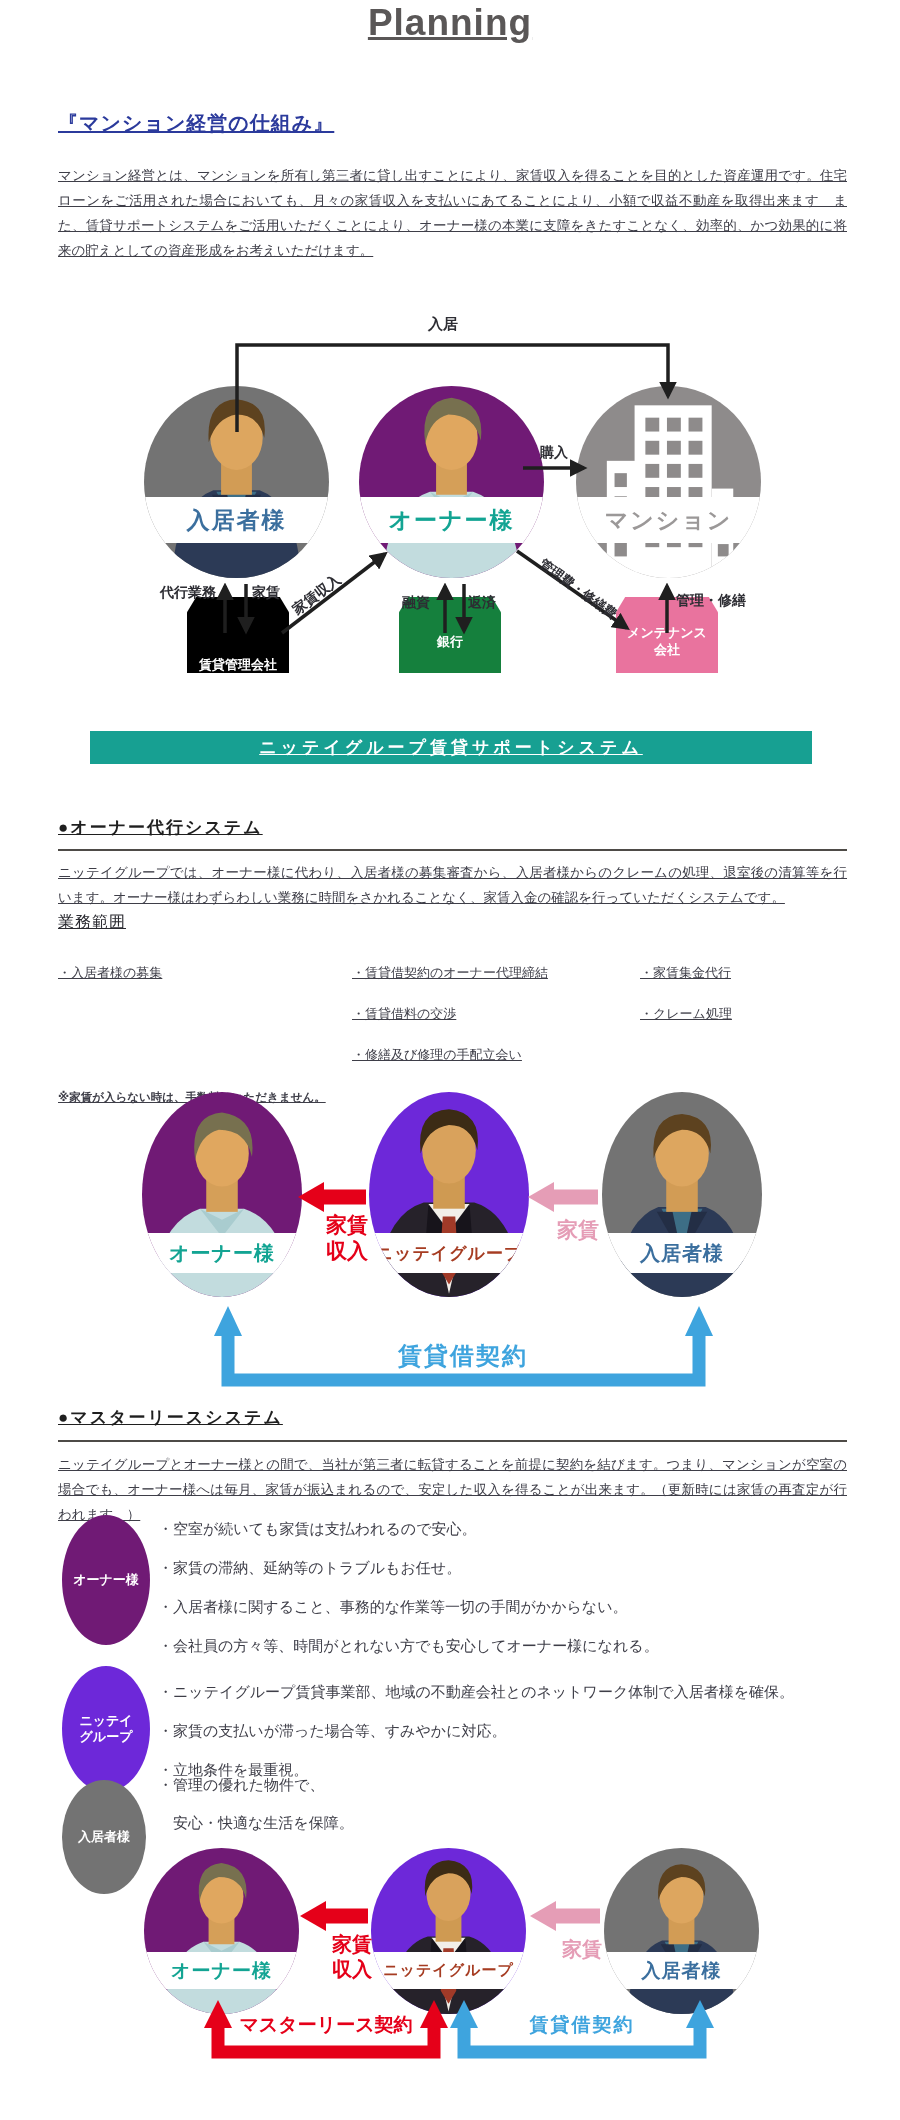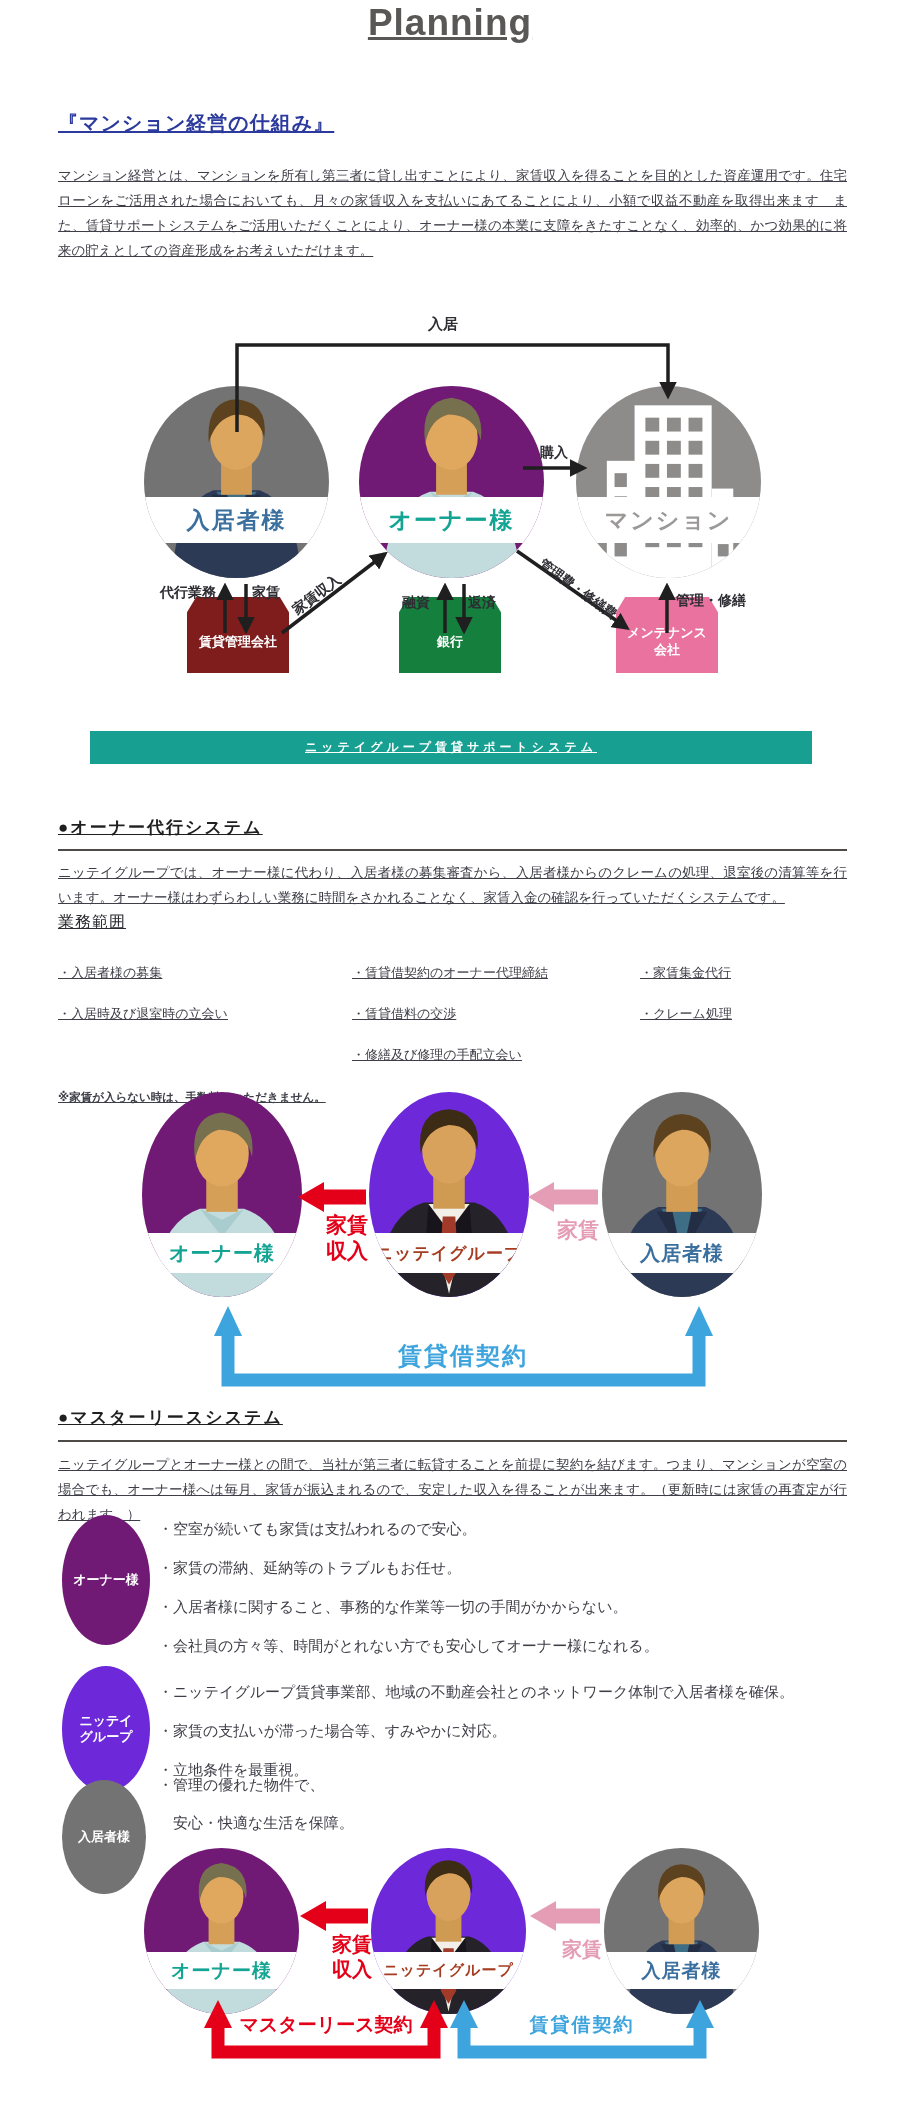--- a/index.html
+++ b/index.html
@@ -8,21 +8,21 @@
   .abs{position:absolute;text-decoration:underline;}
   .serif{font-family:"Liberation Serif","DejaVu Serif",serif;}
 
   
   .page-title{left:0;top:2px;width:900px;text-align:center;font-size:37px;font-weight:bold;color:#5a5757;letter-spacing:1px;}
   .intro-h{left:58px;top:110px;font-size:20px;font-weight:bold;color:#2b3a9c;letter-spacing:1px;}
   .body-p{left:58px;width:789px;font-size:13.5px;line-height:25px;color:#3e3e48;text-align:justify;}
   .sec-h{left:58px;font-size:17px;font-weight:bold;color:#1f1f1f;letter-spacing:2px;}
   .rule{left:58px;width:789px;border-top:2px solid #4e4b47;height:0;}
   .banner{left:90px;top:731px;width:722px;height:33px;background:#17a092;color:#fff;text-align:center;
-          line-height:33px;font-size:12px;letter-spacing:4px;font-weight:bold;}
+          line-height:33px;font-size:17px;letter-spacing:4px;font-weight:bold;}
   .scope-h{left:58px;top:912px;font-size:16px;color:#2a2a30;letter-spacing:1px;}
   .scope-col{top:952px;font-size:13px;line-height:41px;color:#3e3e48;white-space:nowrap;}
   .note{left:58px;top:1090px;font-size:11.5px;font-weight:600;color:#3e3e48;}
 
   
   .pc{position:absolute;border-radius:50%;overflow:hidden;}
   .pc .av{position:absolute;left:0;top:0;width:100%;height:100%;}
   .pc .band{position:absolute;left:-6%;width:112%;background:#fff;display:flex;align-items:center;justify-content:center;
             font-family:"Liberation Serif","DejaVu Serif",serif;font-weight:bold;white-space:nowrap;}
   .d1{width:185px;height:192px;}
@@ -140,40 +140,39 @@
       </svg>
     <div class="band t-teal">オーナー様</div>
   </div>
   <div class="pc d1 bg-gray under abs" style="left:576px;top:386px;text-align:center;">
     <svg class="av" viewBox="0 0 120 130" preserveAspectRatio="xMidYMax slice">
         <use href="#av-building"></use>
       </svg>
     <div class="band t-gray">マンション</div>
   </div>
 
-  <div class="bbox" style="left:187px;top:597px;background:#7f1d1d;">
+  <div class="bbox" style="left:187px;top:597px;background:#000000;justify-content:flex-end;">
     <div>賃貸管理会社</div>
   </div>
   <div class="bbox" style="left:399px;top:597px;background:#15803d;">
     <div>銀行</div>
   </div>
   <div class="bbox" style="left:616px;top:597px;background:#e9739e;">
     <div>メンテナンス</div>
     <div>会社</div>
   </div>
 
   <div class="abs banner serif">ニッテイグループ賃貸サポートシステム</div>
   <div class="abs sec-h serif" style="top:816px;">●オーナー代行システム</div>
   <div class="abs rule" style="top:849px;"></div>
   <div class="abs body-p" style="top:860px;">ニッテイグループでは、オーナー様に代わり、入居者様の募集審査から、入居者様からのクレームの処理、退室後の清算等を行います。オーナー様はわずらわしい業務に時間をさかれることなく、家賃入金の確認を行っていただくシステムです。</div>
   <div class="abs scope-h serif">業務範囲</div>
 
   <div class="abs scope-col" style="left:58px;">
     <div>・入居者様の募集</div>
-    <div>・入居時及び退室時の立会い</div>
   </div>
   <div class="abs scope-col" style="left:352px;">
     <div>・賃貸借契約のオーナー代理締結</div>
     <div>・賃貸借料の交渉</div>
     <div>・修繕及び修理の手配立会い</div>
   </div>
   <div class="abs scope-col" style="left:640px;">
     <div>・家賃集金代行</div>
     <div>・クレーム処理</div>
   </div>

